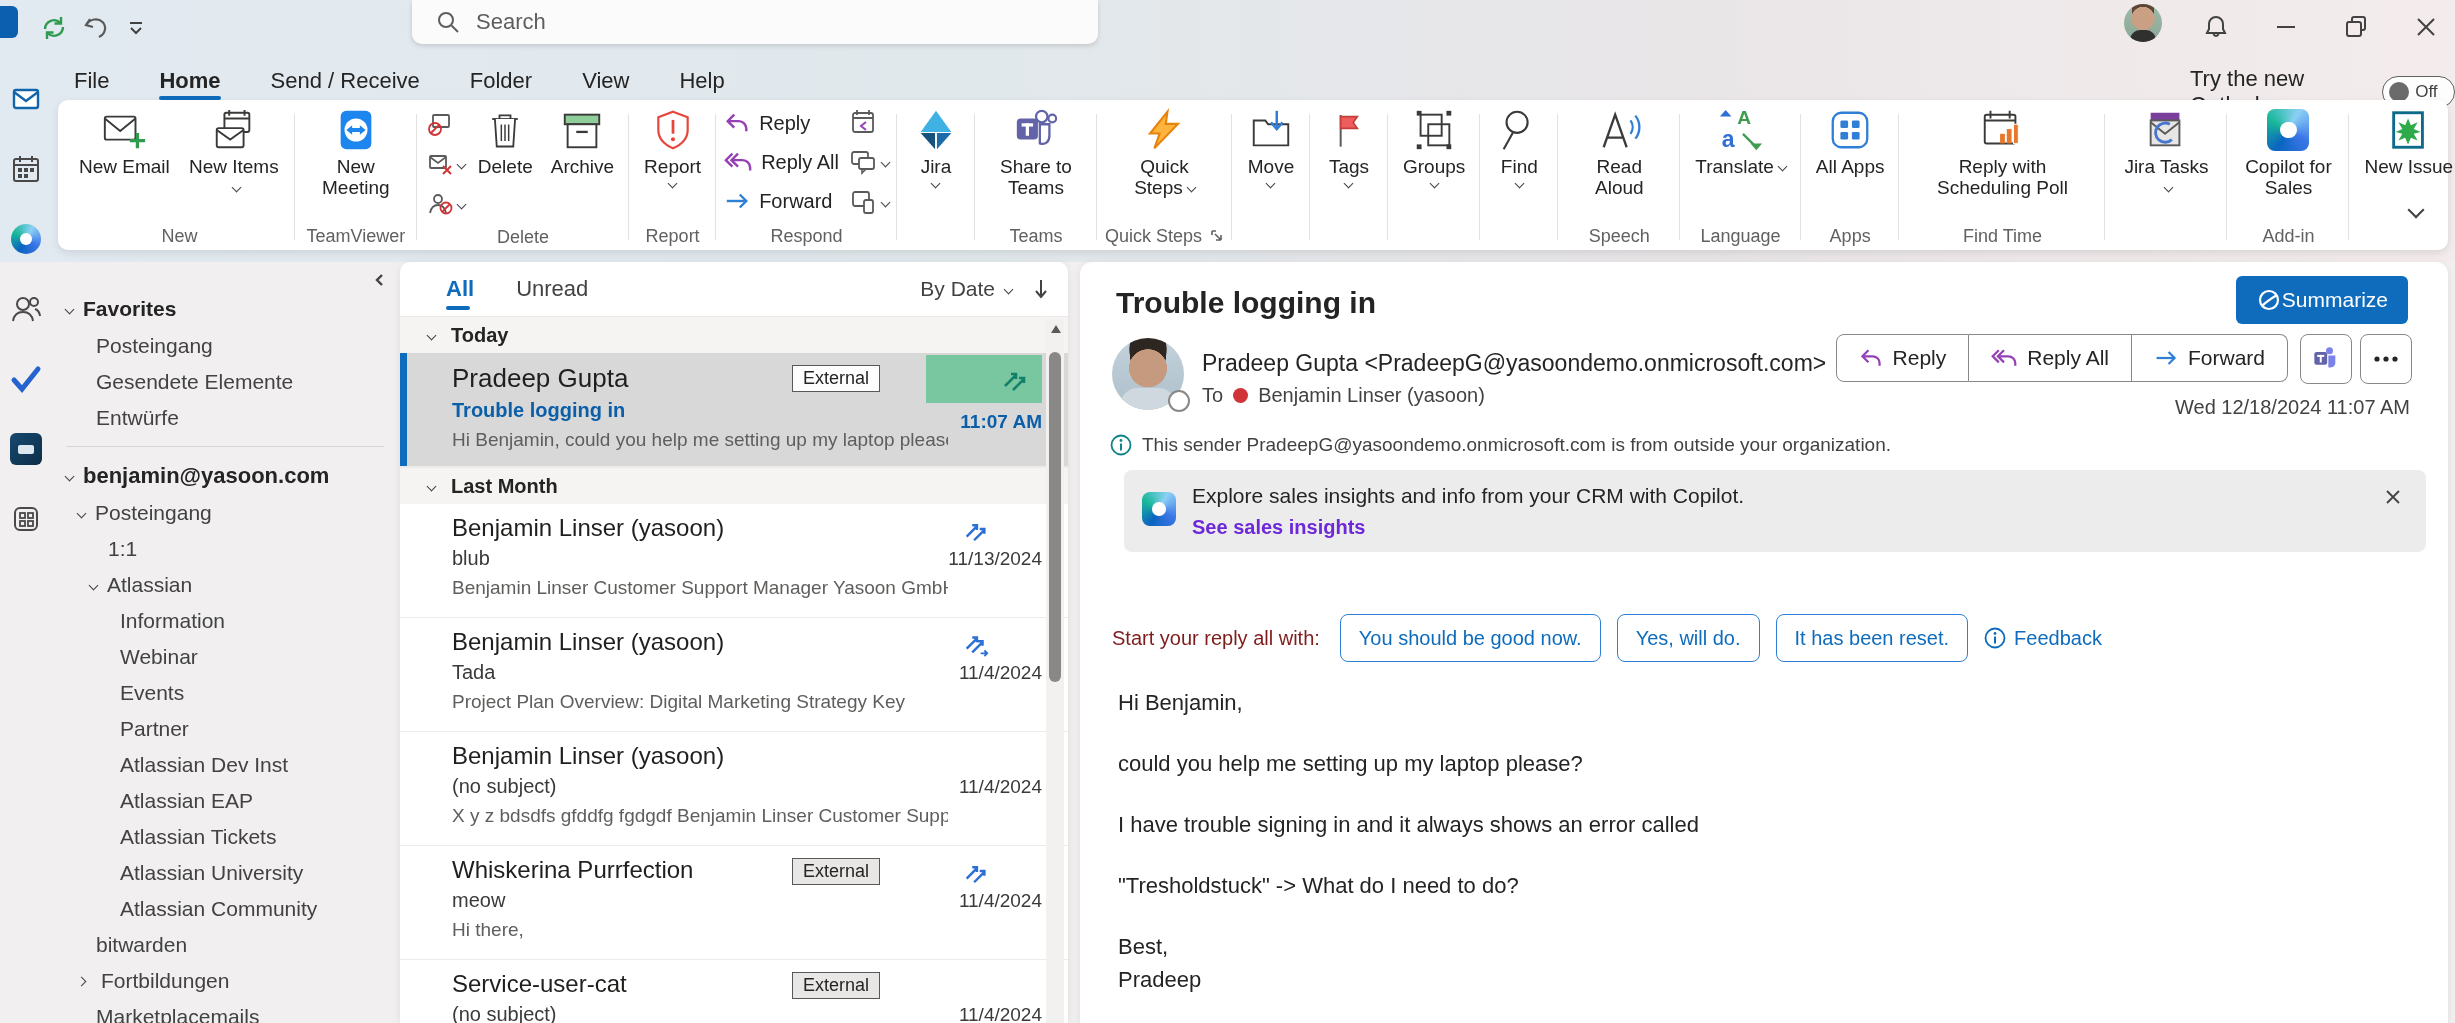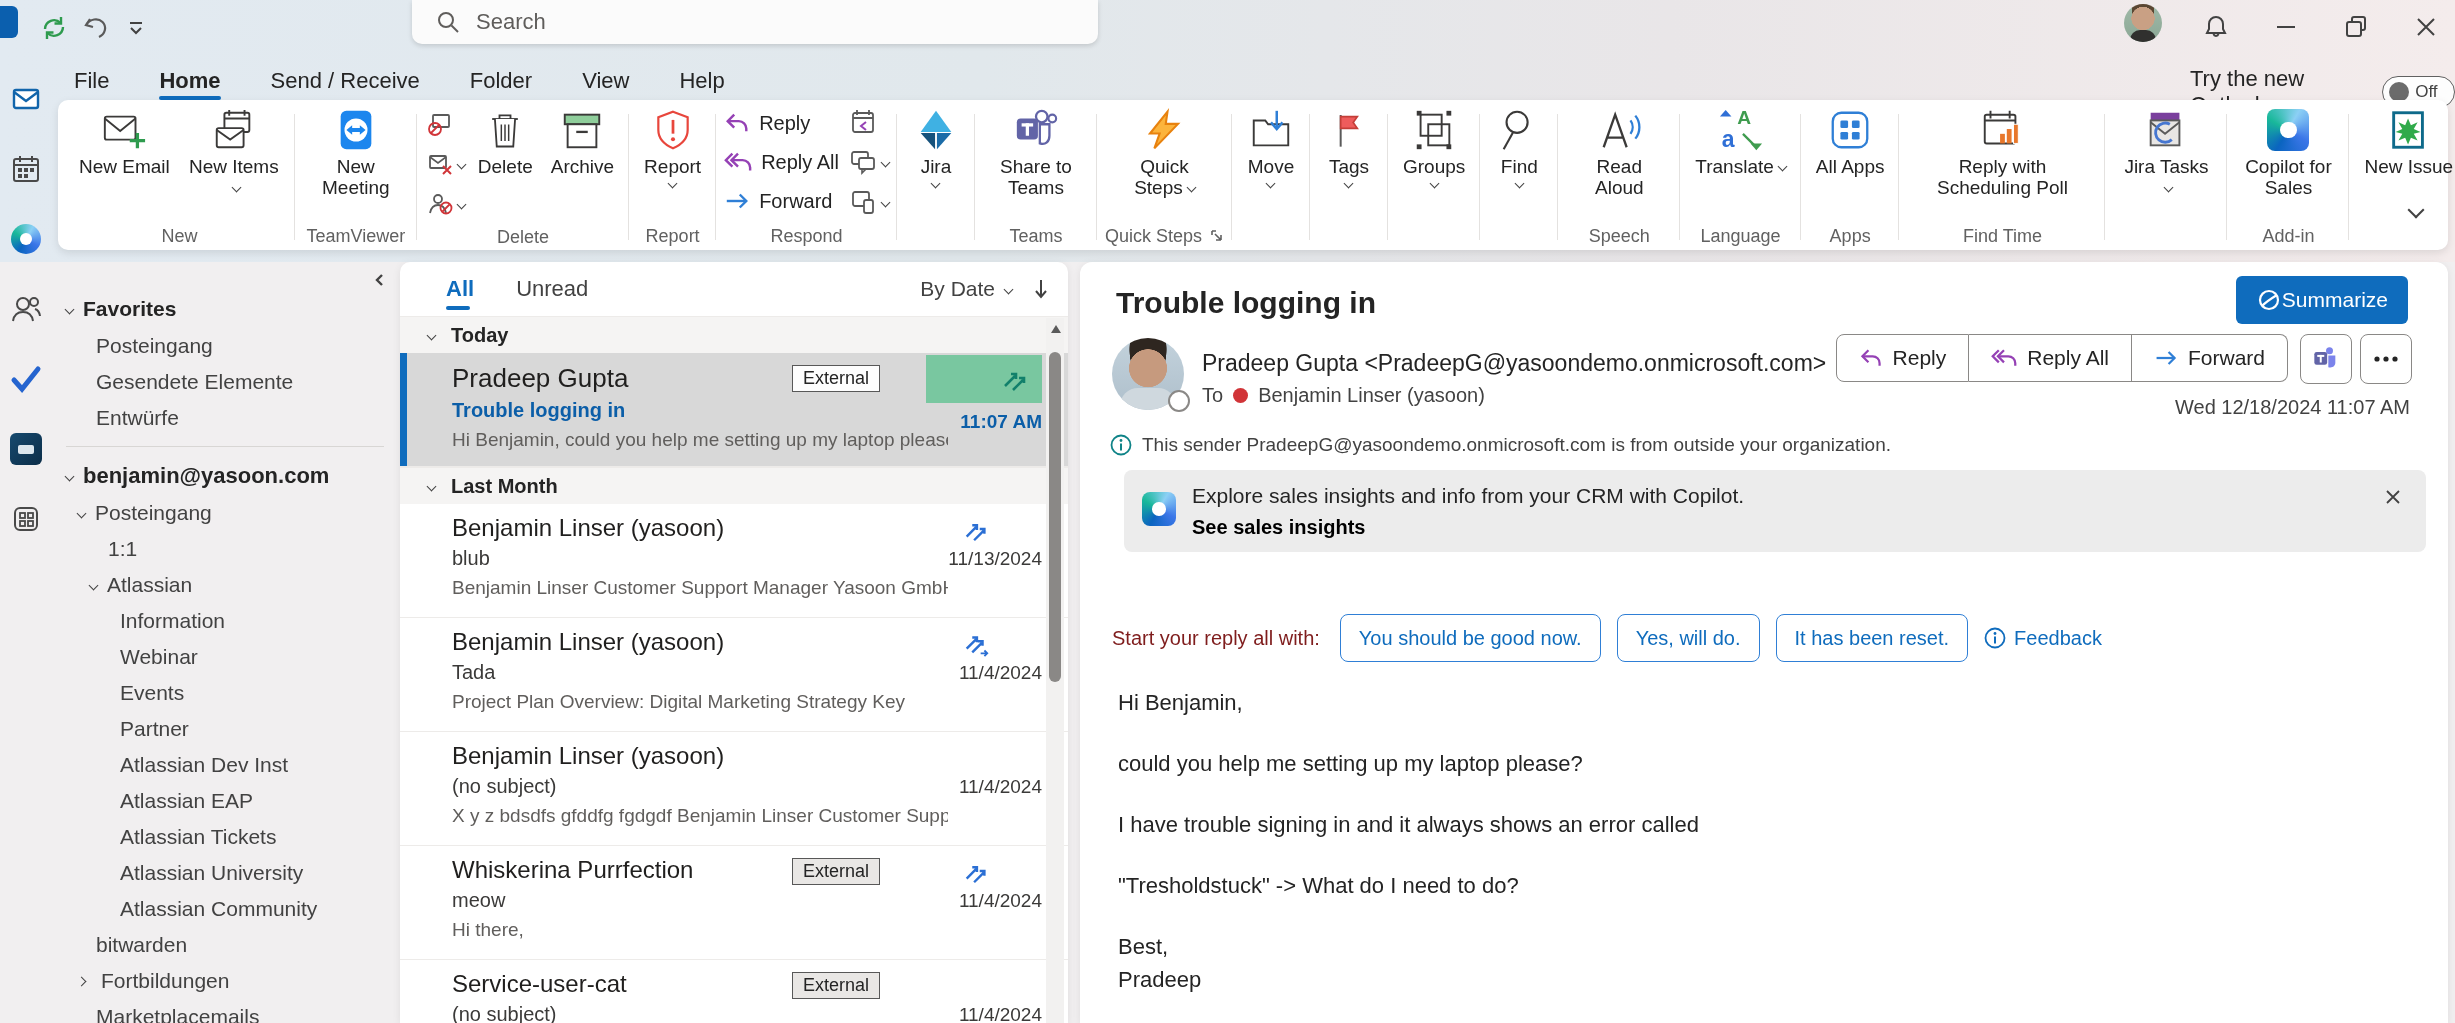--- a/index.html
+++ b/index.html
@@ -113,21 +113,21 @@
   #rp-btns .rb.mid{border-left:none}
   .sqbtn{position:absolute;top:72px;width:50px;height:48px;border:1px solid #8a8886;border-radius:8px;background:#fff;
     display:flex;align-items:center;justify-content:center;cursor:pointer}
   #rp-teams{right:96px}
   #rp-more{right:36px;font-size:24px;letter-spacing:2px;color:#242424}
   #rp-date{position:absolute;right:38px;top:134px;font-size:20px;color:#424242}
   #rp-info{position:absolute;left:30px;top:172px;display:flex;align-items:center;gap:10px;font-size:19px;color:#424242}
   #rp-banner{position:absolute;left:44px;top:208px;width:1302px;height:82px;background:#ececec;border-radius:8px;
     display:flex;align-items:flex-start;padding:14px 20px 0 18px;box-sizing:border-box;gap:16px}
   #rp-banner .btxt{font-size:21px;color:#242424}
-  #rp-banner .blink{font-size:20px;color:#000000;font-weight:700;margin-top:8px;cursor:pointer}
+  #rp-banner .blink{font-size:20px;color:#6d28d9;font-weight:700;margin-top:8px;cursor:pointer}
   #rp-banner .bx{margin-left:auto;cursor:pointer;padding:4px}
   #rp-sugg{position:absolute;left:32px;top:352px;display:flex;align-items:center;gap:16px}
   #rp-sugg .slabel{font-size:20px;color:#7f1d1d;margin-right:4px}
   .sugbtn{height:46px;border:1.5px solid #2f7fd6;border-radius:8px;color:#0f6cbd;font-size:20px;
     display:flex;align-items:center;padding:0 18px;cursor:pointer;background:#fff}
   #rp-feedback{display:flex;align-items:center;gap:8px;color:#0f6cbd;font-size:20px;cursor:pointer}
   #rp-body{position:absolute;left:26px;top:428px;font-size:22px;color:#242424}
   #rp-body p{margin:0 12px 35px}
   #rp-body p.tight{margin-bottom:7px}
   .copilot-ic{border-radius:8px;background:conic-gradient(from 210deg,#0a64c0,#19b89a,#8cd0f5,#3b76e8,#0a64c0);position:relative}

